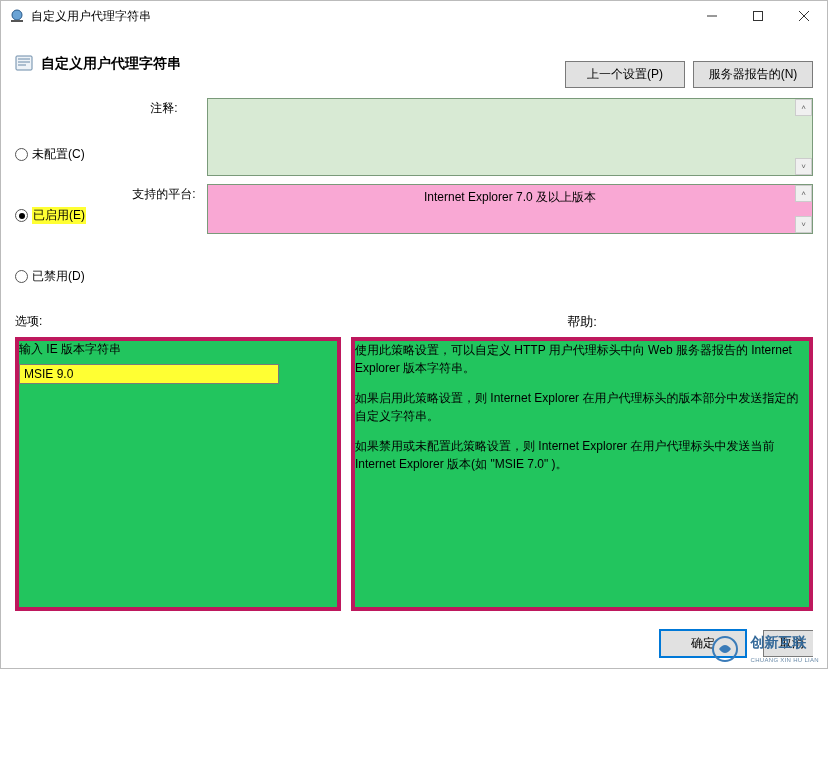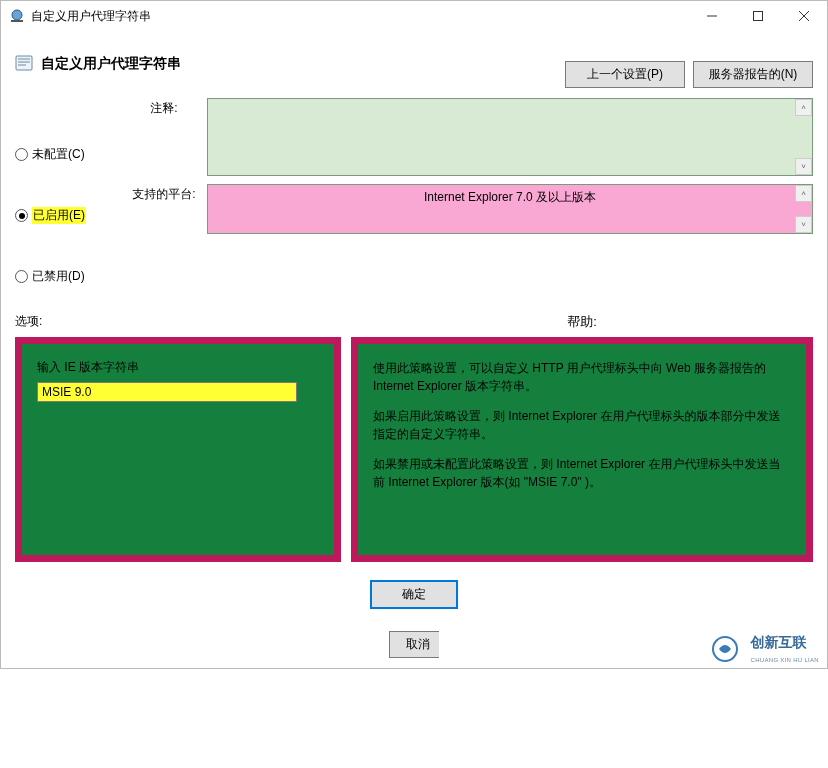--- a/index.html
+++ b/index.html
@@ -44,29 +44,29 @@
   .scroll-down { bottom: 0; }
   .platform-box { background: #f9a8d4; border: 1px solid #7a9a7a; padding: 4px 6px 20px 6px; font-size: 12px; position: relative; min-height: 50px; }
 
   
   .section-labels { display: flex; padding: 10px 14px 6px 14px; }
   .section-left { width: 336px; font-size: 12px; }
   .section-right { flex: 1; font-size: 13px; text-align: center; }
 
   
   .panels { display: flex; padding: 0 14px 10px 14px; flex: 1; gap: 10px; min-height: 0; }
-  .panel { background: #15803d; border: 7px solid #be185d; padding: 15px; overflow: auto; }
+  .panel { background: #22c55e; border: 4px solid #be185d; padding: 0; overflow: auto; }
   .panel.options { width: 326px; }
   .panel.help { flex: 1; font-size: 12px; line-height: 1.5; }
   .panel.help p { margin: 0 0 12px 0; }
   .options-label { font-size: 12px; margin-bottom: 6px; }
   .options-input { width: 260px; background: #ffff33; border: 1px solid #7a7a7a; padding: 2px 4px; font-size: 12px; }
 
   
-  .footer { display: flex; justify-content: flex-end; align-items: center; padding: 8px 14px 10px 14px; border-top: 0; gap: 22px; flex-direction: column; }
+  .footer { display: flex; justify-content: flex-end; align-items: center; padding: 8px 14px 10px 14px; border-top: 0; gap: 16px; }
   .footer-btn { border: 1px solid #7a7a7a; background: #e1e1e1; padding: 4px 0; font-size: 12px; width: 88px; text-align: center; cursor: pointer; }
   .footer-btn.primary { border: 2px solid #0078d7; }
   .footer-btn.truncated { overflow: hidden; white-space: nowrap; width: 50px; text-align: left; padding-left: 16px; border-right: none;}
 
   
   .watermark { position: absolute; bottom: 4px; right: 8px; font-size: 11px; color: #3a7bb8; display: flex; align-items: center; gap: 12px; }
   .watermark .wm-icon { width: 28px; height: 28px; border-radius: 50%; display:inline-flex; align-items:center; justify-content:center;}
 
   .window { position: relative; }
 </style>

